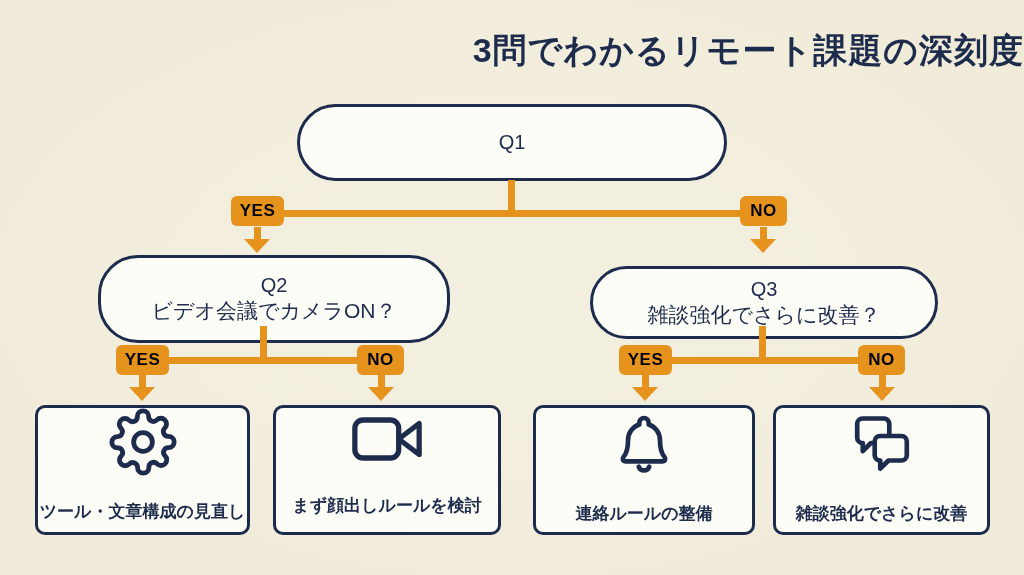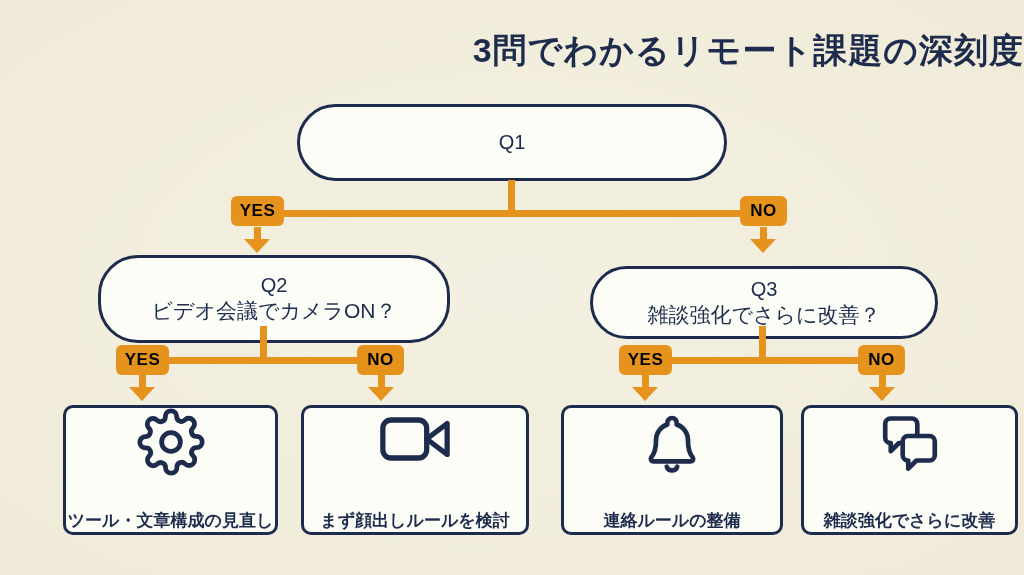--- a/index.html
+++ b/index.html
@@ -51,21 +51,21 @@
   #ar1a { left:244px; top:227px; }
   #ar1b { left:750px; top:227px; }
   #ar2a { left:129px; top:375px; }
   #ar2b { left:368px; top:375px; }
   #ar3a { left:632px; top:375px; }
   #ar3b { left:869px; top:375px; }
   
   .card {
     position:absolute; box-sizing:border-box; top:405px; height:130px;
     background:#fdfdf7; border:3px solid #1d2b4c; border-radius:10px;
-    display:flex; flex-direction:column; align-items:center; justify-content:space-between; gap:2px;margin-left:28px;
+    display:flex; flex-direction:column; align-items:center; justify-content:flex-start; gap:24px;
   }
   .card .icon svg { display:block; }
   .card .label { font-size:17px; font-weight:bold; color:#1d2b4c; white-space:nowrap; }
   #card1 { left:35px;  width:215px; }
   #card2 { left:273px; width:228px; }
   #card3 { left:533px; width:222px; }
   #card4 { left:773px; width:217px; }
 </style>
 </head>
 <body>

